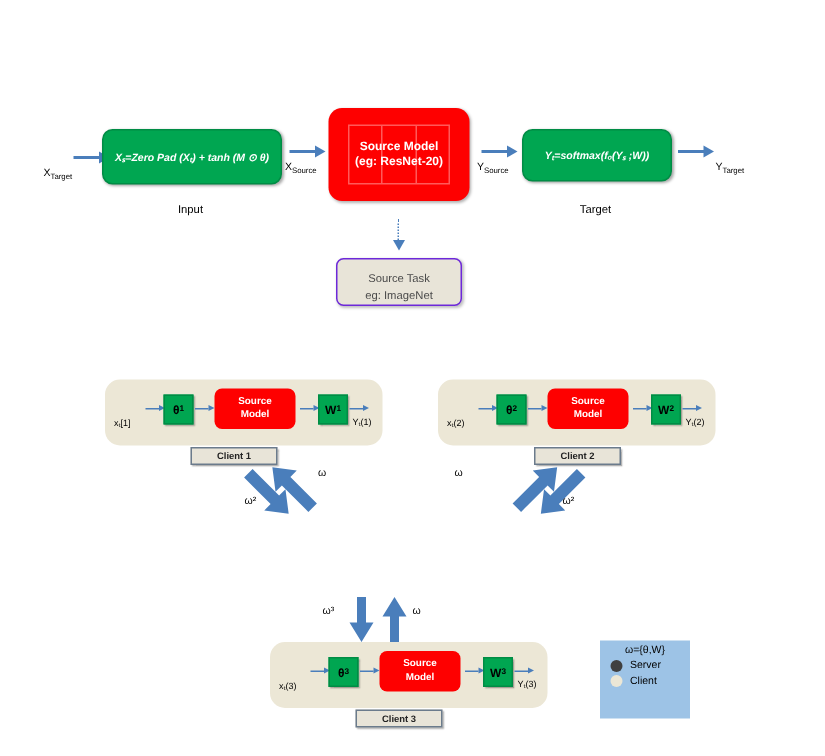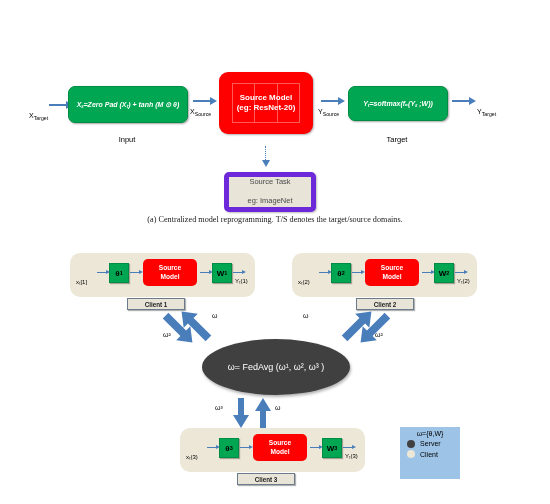--- a/index.html
+++ b/index.html
@@ -42,26 +42,26 @@
     display: flex;
   }
   .red-box .inner-grid span {
     flex: 1; border-right: 1px solid #ff5a5a;
   }
   .red-box .inner-grid span:last-child { border-right: none; }
   .red-box .rb-label { position: relative; z-index: 2; line-height: 1.25; }
 
   .task-box {
     background: #e8e4d8;
-    border: 5px solid #6d28d9;
+    border: 1px solid #6d28d9;
     border-radius: 5px;
     color: #4a4a4a;
     font-size: 7.5px;
     display: flex; flex-direction: column;
-    align-items: center; justify-content: space-between;
+    align-items: center; justify-content: flex-end;
     line-height: 1.45;
     box-shadow: 1px 1px 2px rgba(0,0,0,0.25);
   }
 
   .label-sub { font-size: 7.5px; color: #000; font-weight: normal; }
   .var-label { font-size: 7px; color: #000; white-space: nowrap; }
   .var-label sub { font-size: 5.2px; }
 
   .caption {
     font-family: "Liberation Serif", serif;
@@ -245,23 +245,20 @@
   </div>
   <div class="abs label-sub" style="left:348px; top:135px; width:98px; text-align:center;">
     <span>Target</span>
   </div>
 
   <div class="arrow-r" style="left:452px; top:100px; width:18px;"></div>
   <div class="abs var-label" style="left:477px; top:108px;">
     <span>Y</span><sub>Target</sub>
   </div>
 
-  <div class="caption abs" style="left:0; top:215px;">
-    <span>(a) Centralized model reprogramming. T/S denotes the target/source domains.</span>
-  </div>
 </div>
 
 <div class="abs" style="left:0; top:0; width:550px; height:504px;">
 
   <div class="client-panel" style="left:70px; top:253px; width:185px; height:44px;">
   </div>
   <div class="abs var-label" style="left:76px; top:278px; font-size:6px;">
     <span>xₜ[1]</span>
   </div>
   <div class="arrow-sm" style="left:97px; top:272px; width:9px;"></div>
@@ -336,23 +333,20 @@
       <sub>3</sub>
   </div>
   <div class="arrow-sm" style="left:343px; top:447px; width:9px;"></div>
   <div class="abs var-label" style="left:345px; top:452px; font-size:6px;">
     <span>Yₜ(3)</span>
   </div>
   <div class="client-tag" style="left:237px; top:473px; width:56px;">
     <span>Client 3</span>
   </div>
 
-  <div class="server-ellipse" style="left:202px; top:339px; width:148px; height:56px;">
-    <span>ω= FedAvg (ω¹,  ω²,  ω³ )</span>
-  </div>
 
   <svg class="blk" style="left:178px; top:306px; width:34px; height:38px;" viewBox="0 0 34 38">
     <polygon points="30,2 18,2 2,22 2,34 10,34 26,14 26,2" fill="#4a7ebb" opacity="0"></polygon>
     <g transform="rotate(-45 17 19)">
       <polygon points="17,0 27,13 21,13 21,38 13,38 13,13 7,13" fill="#4a7ebb"></polygon>
     </g>
   </svg>
   <svg class="blk" style="left:162px; top:310px; width:34px; height:38px;" viewBox="0 0 34 38">
     <g transform="rotate(-45 17 19)">
       <polygon points="17,38 27,25 21,25 21,0 13,0 13,25 7,25" fill="#4a7ebb"></polygon>

